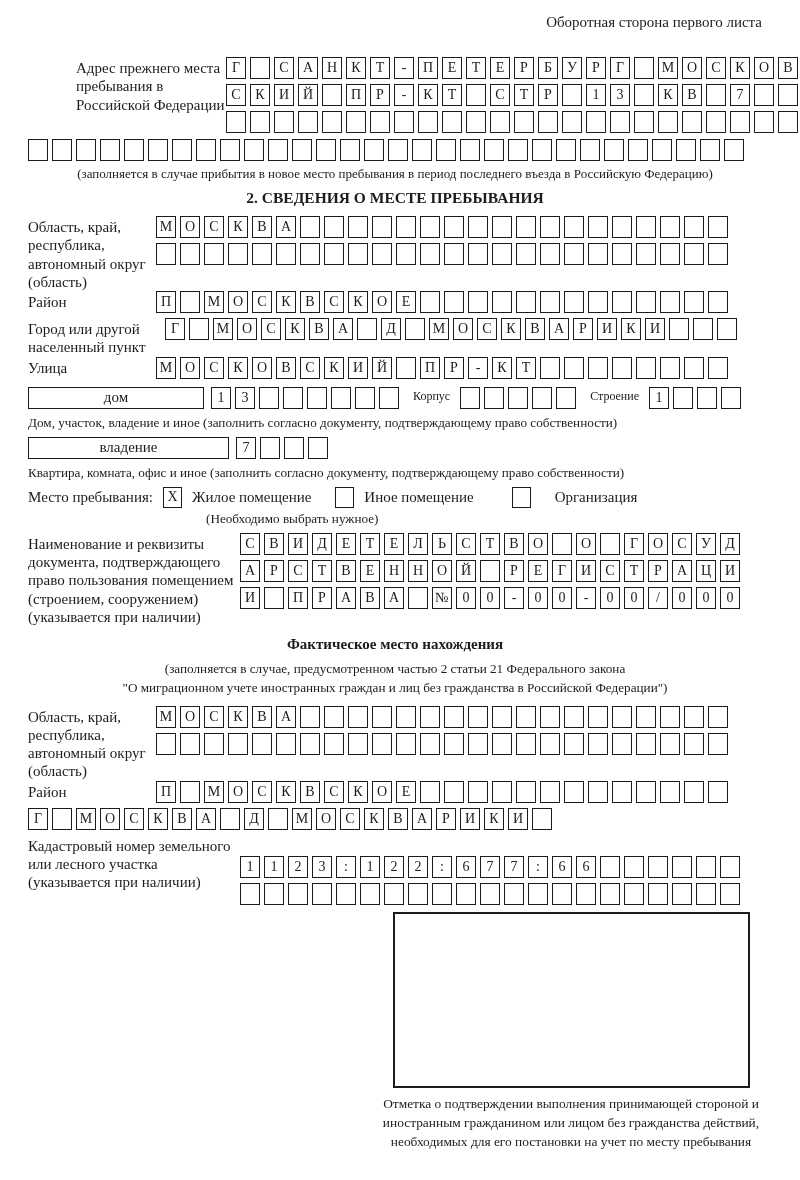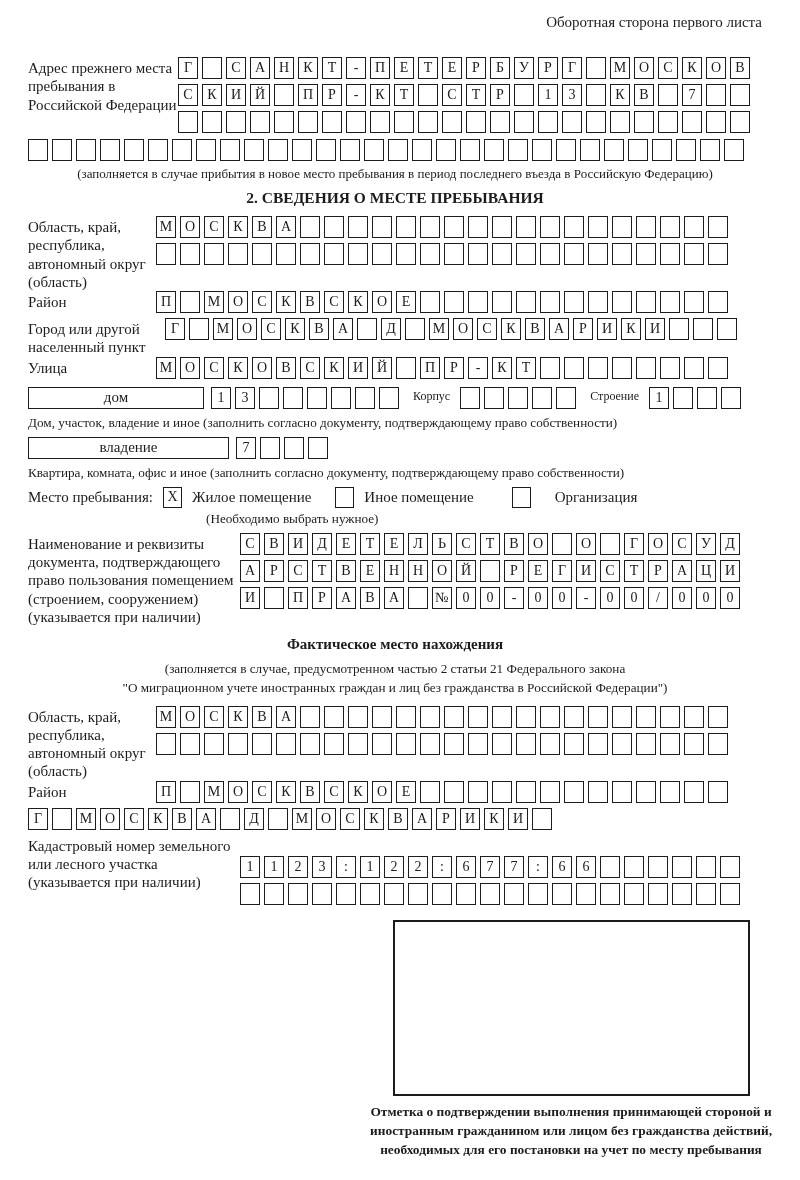--- a/index.html
+++ b/index.html
@@ -9,21 +9,21 @@
     color:#1c1c1c;
     font-family:"Liberation Serif", serif;
     overflow:hidden;
   }
   .page { width:800px; height:1180px; padding:14px 38px 14px 28px; position:relative; }
 
   .hdr { text-align:right; font-size:15px; margin-bottom:26px; }
 
   .frow { display:flex; align-items:flex-start; }
   .lbl { font-size:15px; line-height:1.22; flex:0 0 auto; padding-top:2px; }
-  .lbl.w150 { width:150px; }
+  .lbl.w150 { width:150px;margin-left:48px; }
   .lbl.w128 { width:128px; }
   .lbl.w137 { width:137px; }
   .lbl.w184 { width:184px; }
   .lbl.w212 { width:212px; }
 
   .rows { display:flex; flex-direction:column; }
   .crow { display:flex; gap:4px; margin-bottom:5px; }
   .cell {
     flex:0 0 20px; width:20px; height:22px;
     border:1.5px solid #1c1c1c;
@@ -53,21 +53,21 @@
     display:flex; align-items:center; justify-content:center;
     font-size:14px; margin:0 10px;
   }
   .stay-note { font-size:13.2px; margin:3px 0 6px 178px; }
 
   .fact-title { text-align:center; font-weight:bold; font-size:15px; margin:10px 0 6px; }
   .fact-note { text-align:center; font-size:13.2px; line-height:1.45; margin-bottom:8px; }
 
   .cad-rows { margin-top:21px; }
 
-  .stampwrap { width:402px; margin-left:342px; margin-top:10px;font-weight:bold; }
+  .stampwrap { width:402px; margin-left:342px; margin-top:2px; }
   .stampbox { width:357px; height:176px; border:2px solid #1c1c1c; margin:0 auto 6px; }
   .stampcap { text-align:center; font-size:13.4px; line-height:1.42; }
 </style>
 </head>
 <body>
 
 <div class="page">
 
   <div class="hdr">Оборотная сторона первого листа</div>
 

